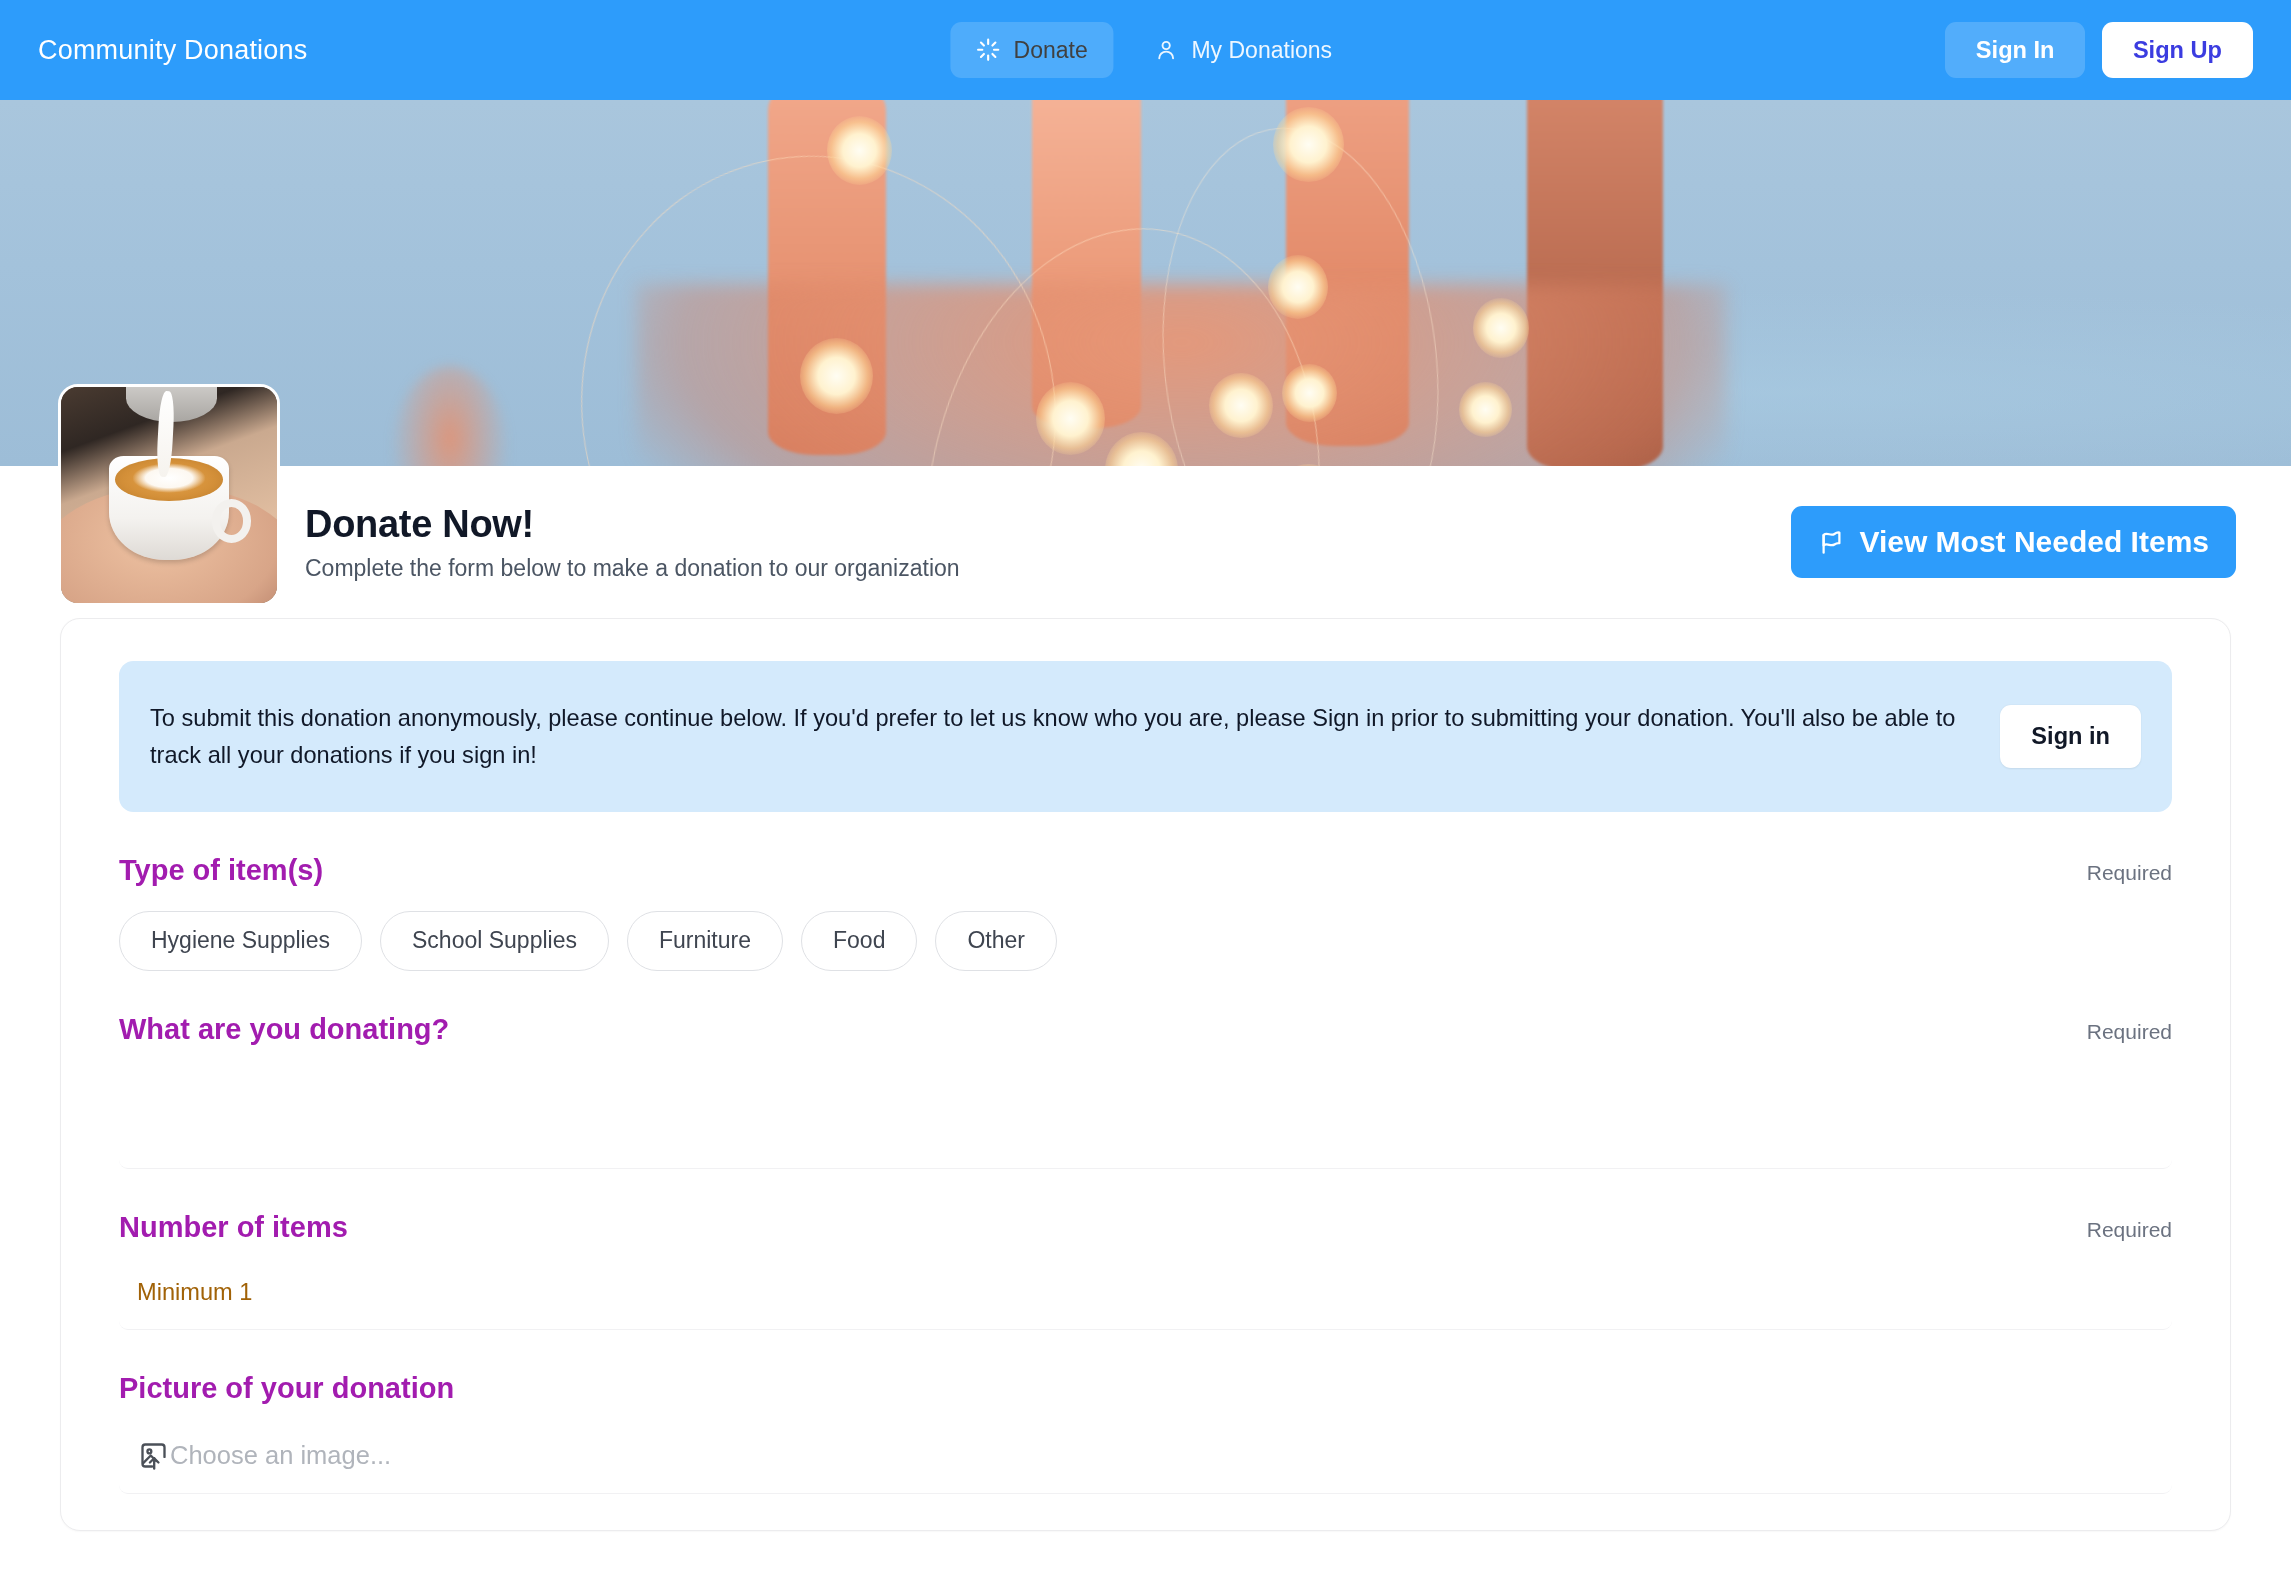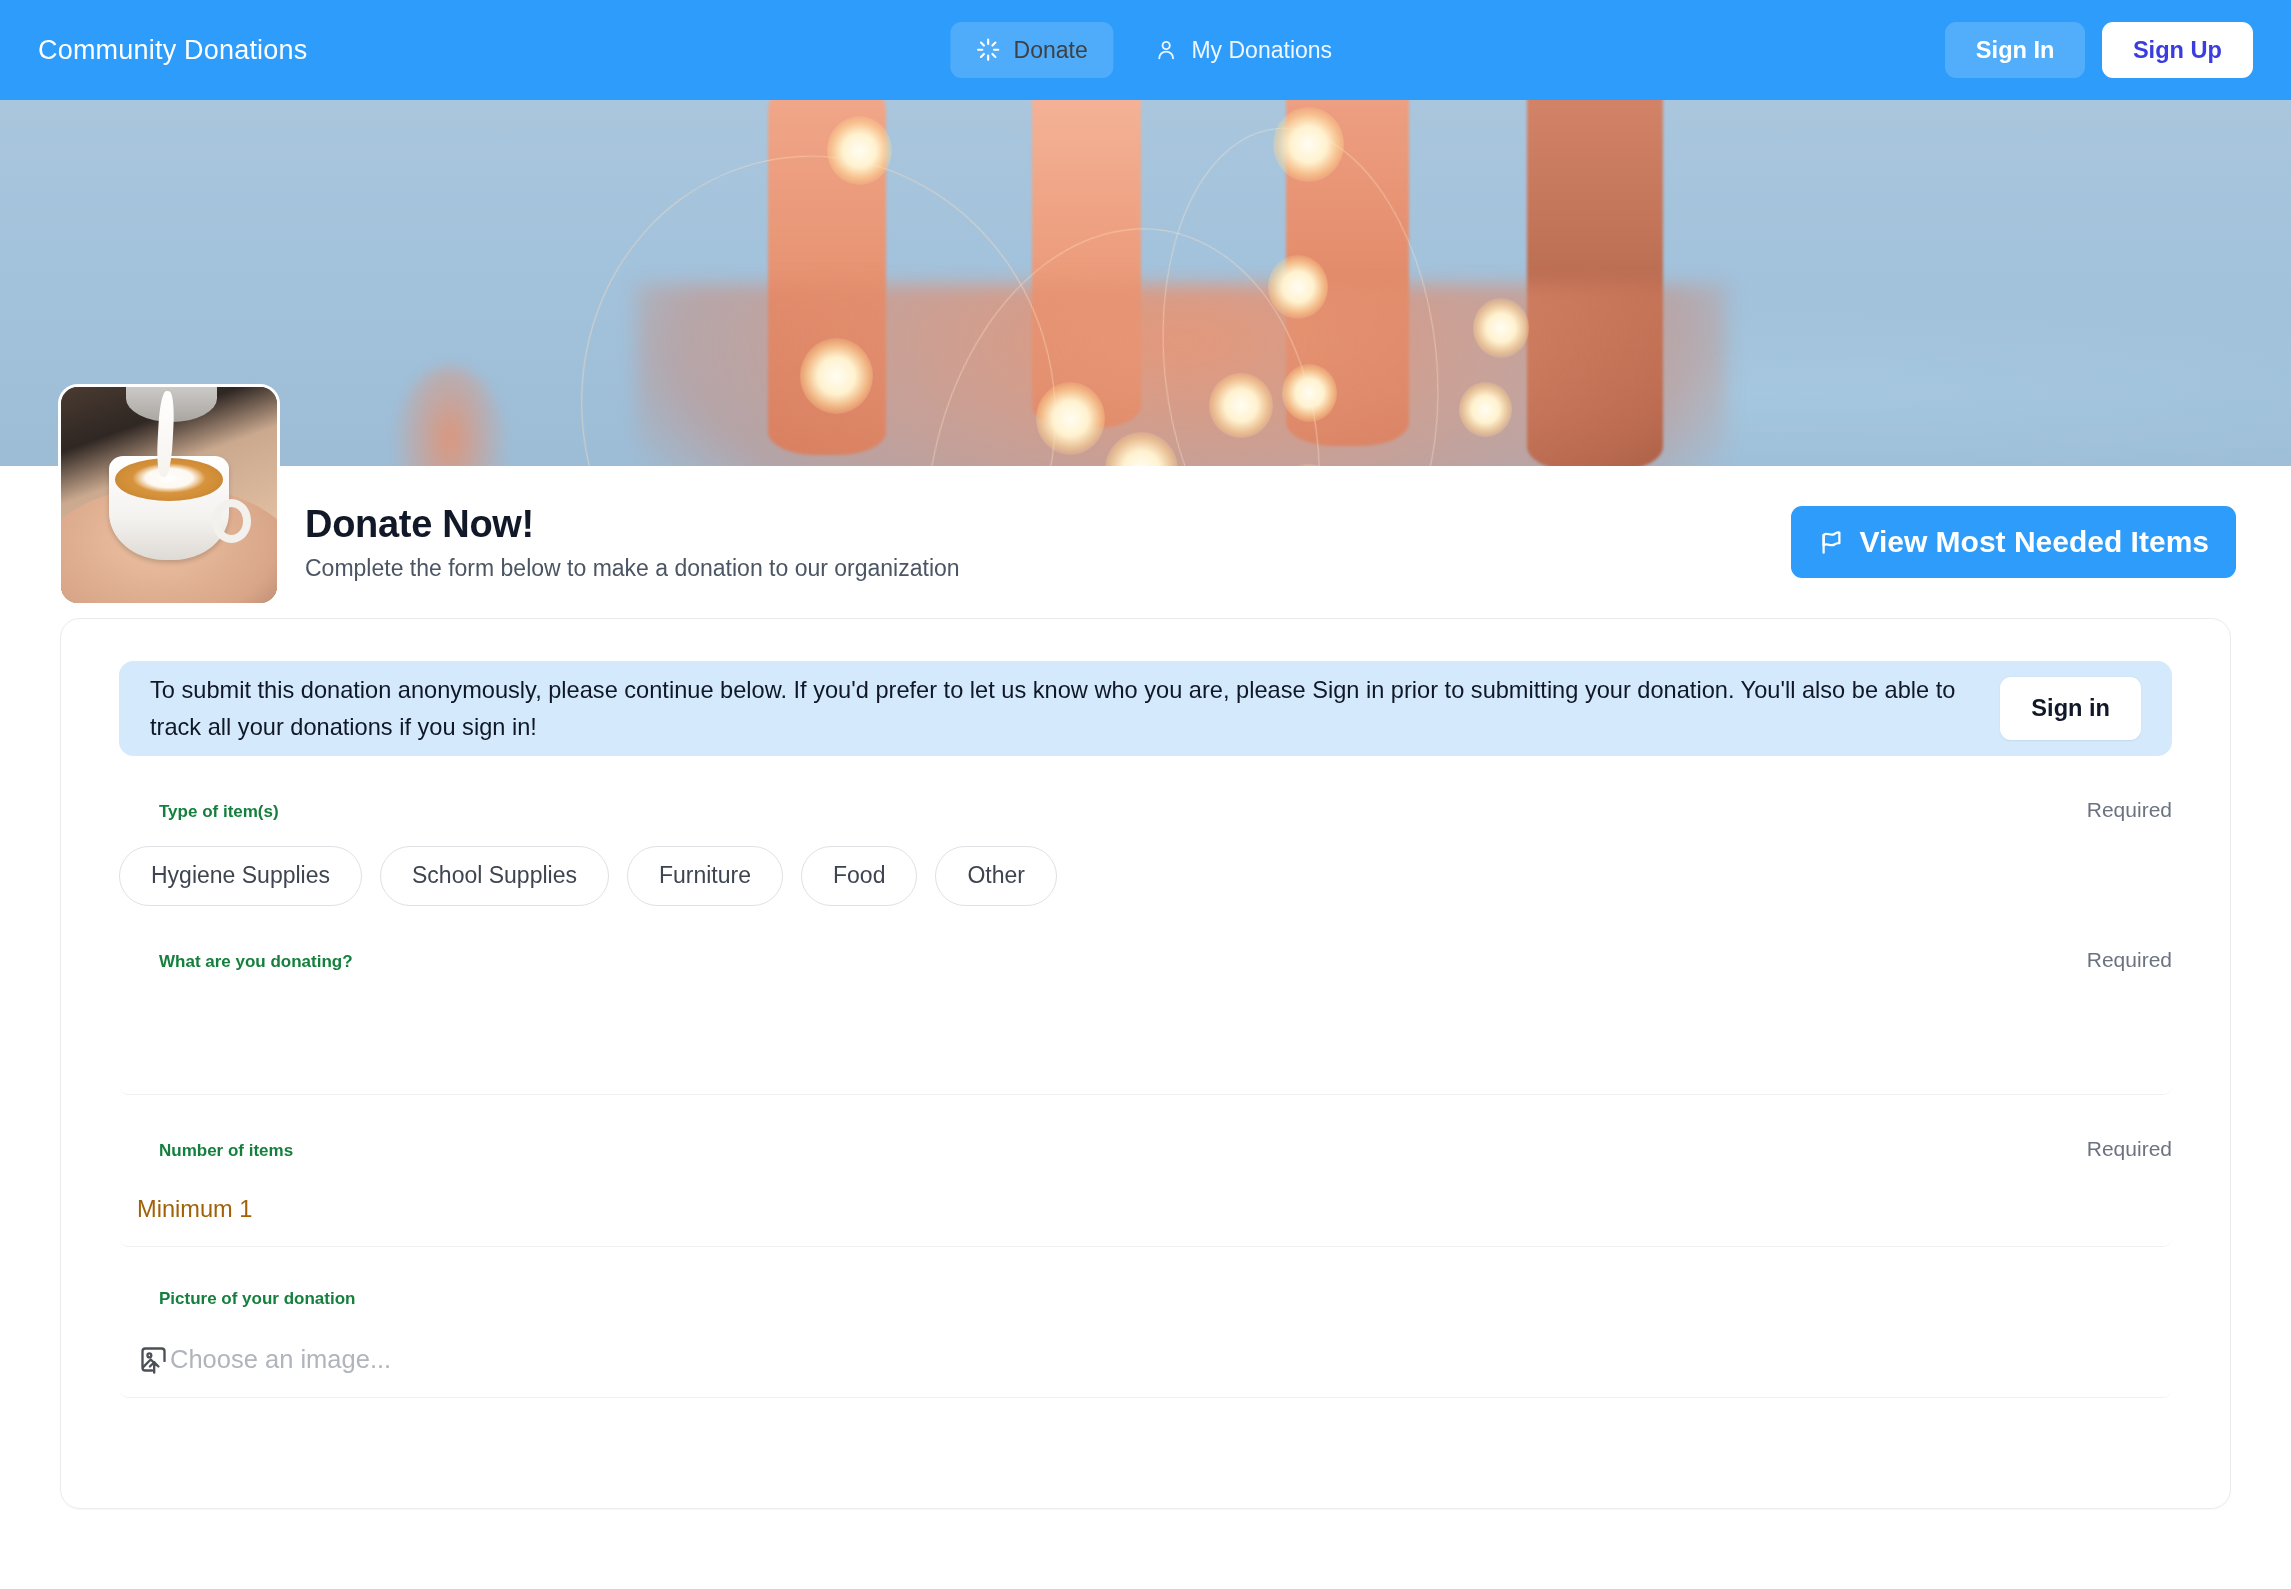--- a/index.html
+++ b/index.html
@@ -214,21 +214,21 @@
     padding: 42px 58px 36px 58px;
     box-shadow: 0 0.9px 1.8px rgba(16,24,40,.03);
     min-height: 891px;
   }
   .banner {
     display: flex;
     align-items: center;
     gap: 29px;
     background: #d4eafc;
     border-radius: 14.5px;
-    padding: 11px 31px;
+    padding: 39px 31px;
   }
   .banner-text {
     flex: 1;
     font-size: 23.6px;
     line-height: 1.55;
     color: #101828;
   }
   .btn-signin-banner {
     background: #ffffff;
     color: #111827;
@@ -242,21 +242,21 @@
     cursor: pointer;
     box-shadow: 0 0.9px 1.8px rgba(16,24,40,.08);
   }
 
   .field { margin-top: 42px; }
   .field-head {
     display: flex;
     align-items: baseline;
     justify-content: space-between;
   }
-  .field-label { font-size: 17px; font-weight: 700; color: #15803d; margin-left: 40px; }
+  .field-label { font-size: 29px; font-weight: 700; color: #a21caf; }
   .field-req { font-size: 21px; color: #6b7280; font-weight: 400; }
 
   .chips { display: flex; gap: 18px; margin-top: 23.6px; flex-wrap: wrap; }
   .chip {
     border: 0.9px solid #dfe1e5;
     background: #ffffff;
     border-radius: 908px;
     padding: 15.5px 31px;
     font-size: 23px;
     color: #3f4550;

